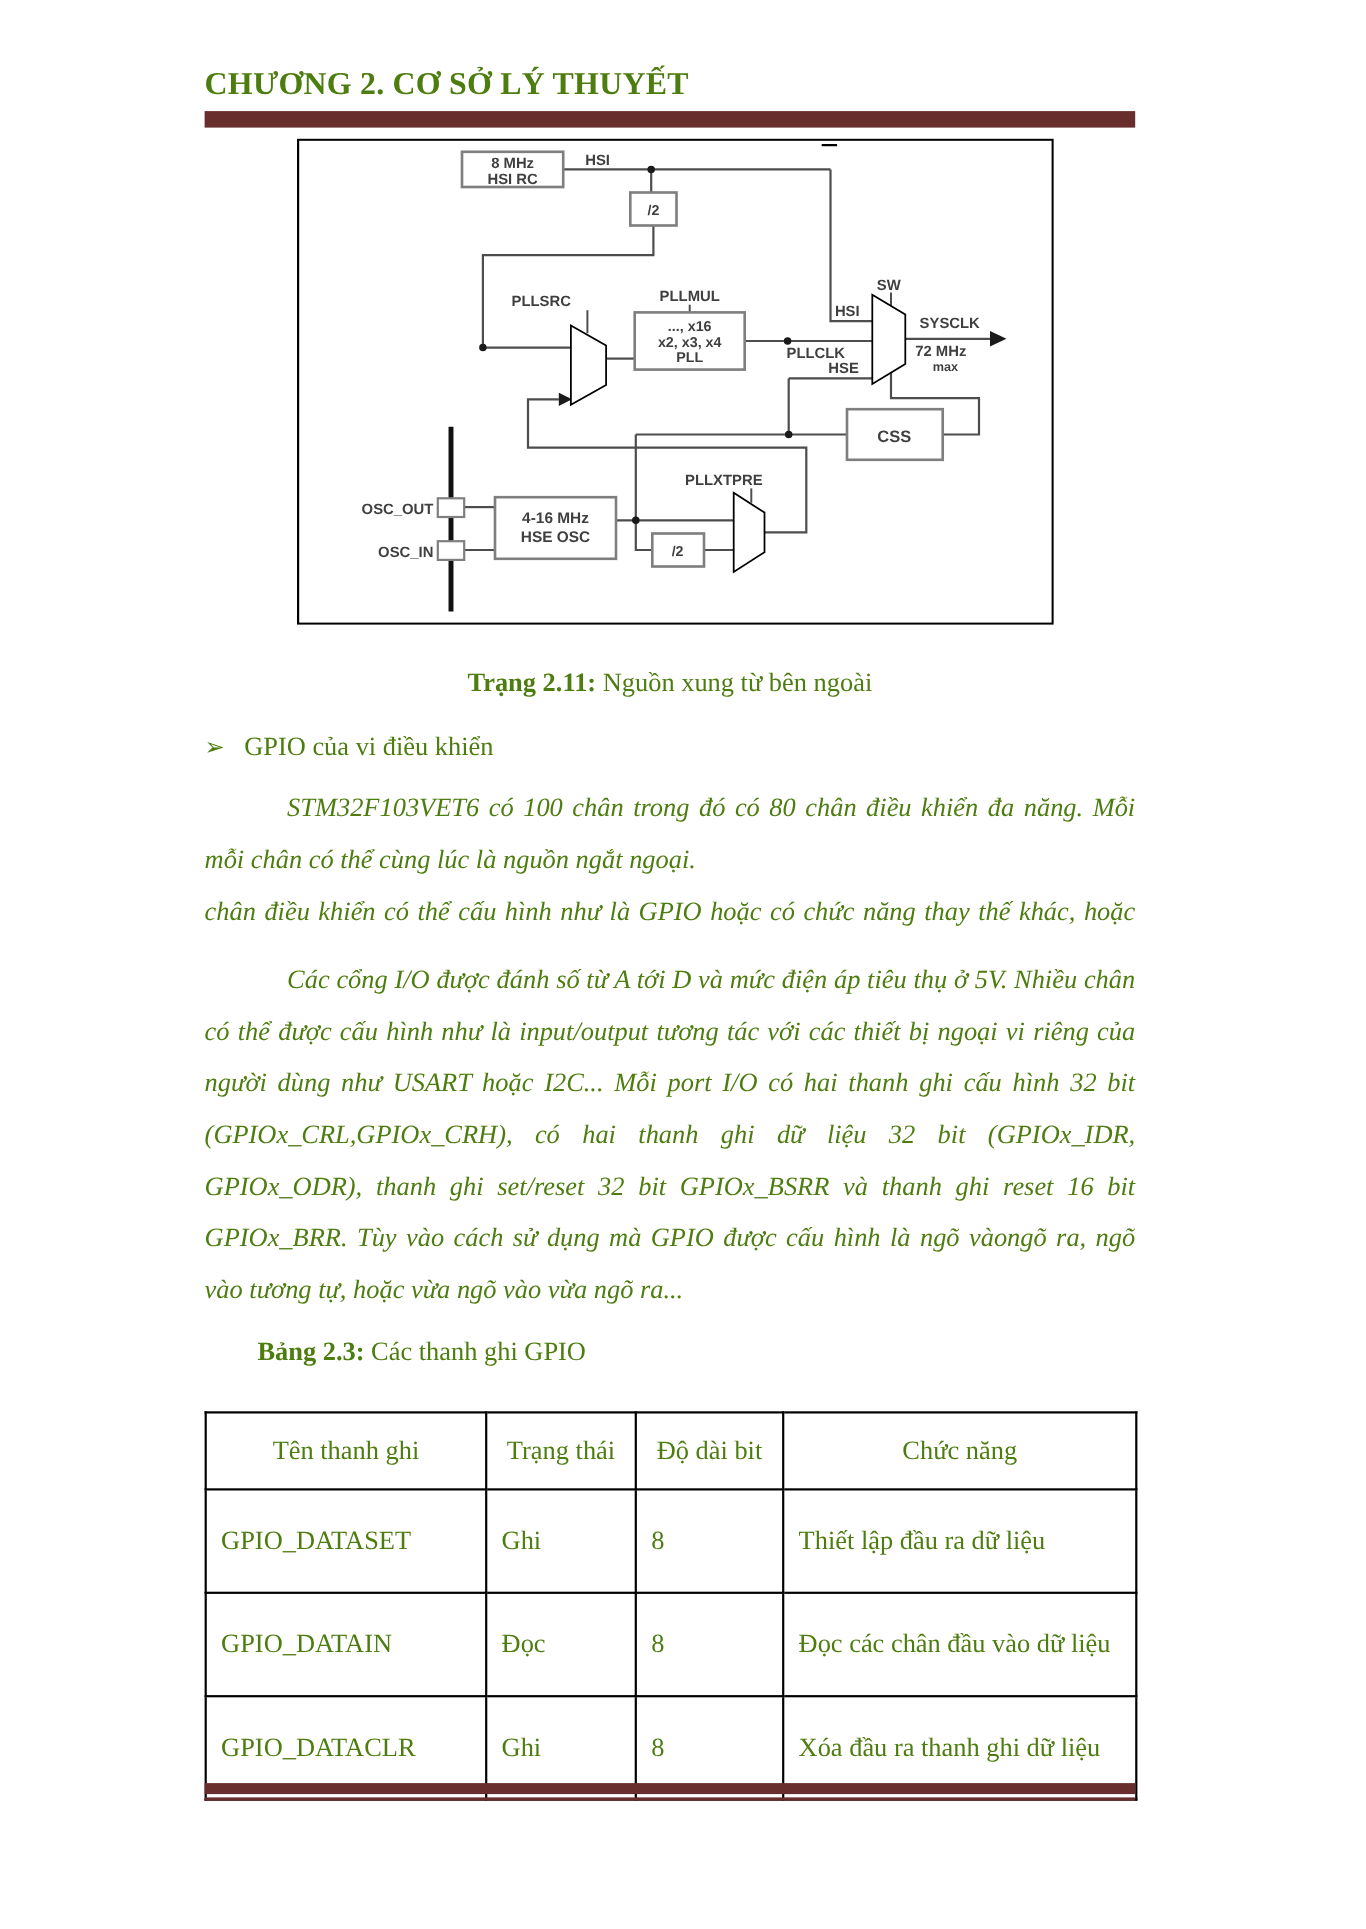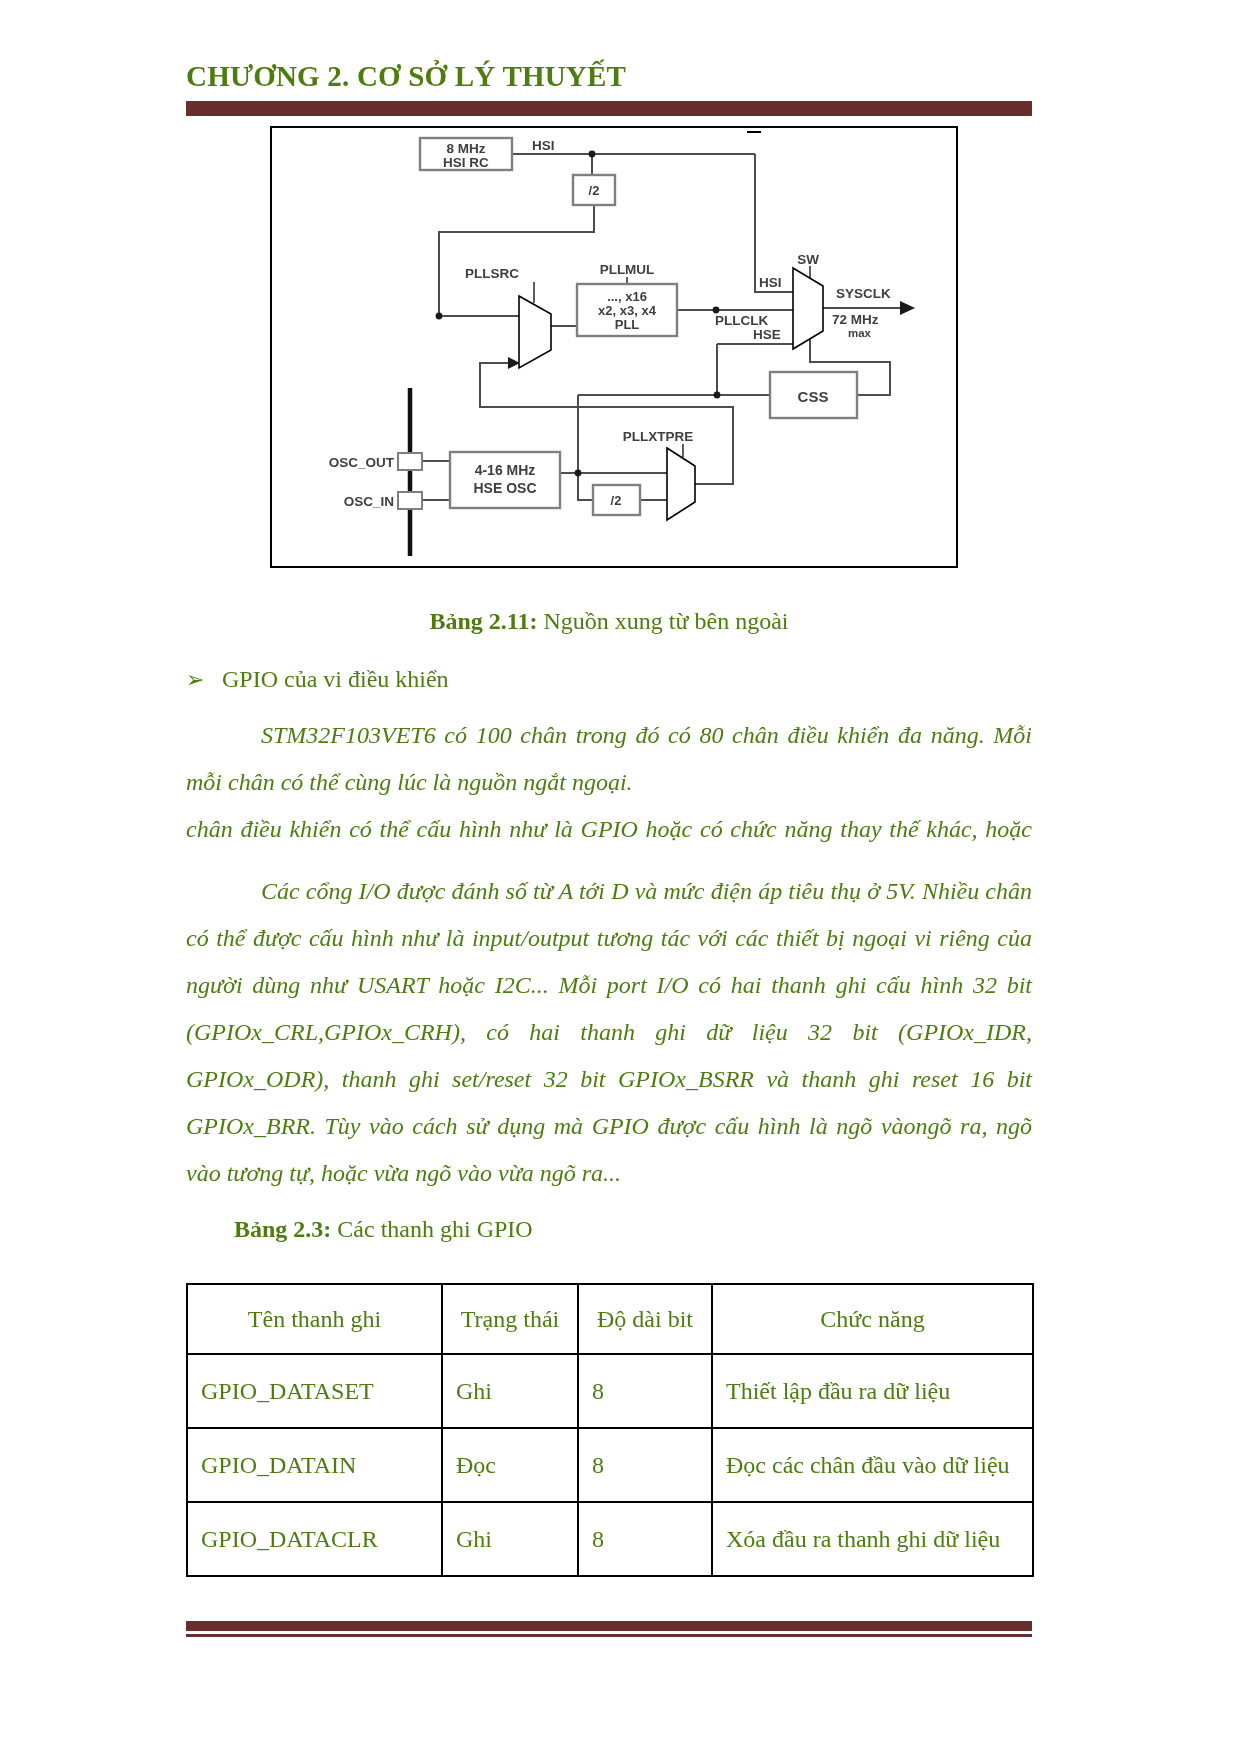--- a/index.html
+++ b/index.html
@@ -43,21 +43,21 @@
   .reg-table{
     left:186px;top:1283px;width:846px;border-collapse:collapse;table-layout:fixed;
     font-size:24px;
     padding-left:32px;
   }
   .reg-table th,.reg-table td{
     border:2px solid #000;font-weight:normal;vertical-align:middle;
     overflow:hidden;white-space:nowrap;
   }
   .reg-table thead tr{height:70px;}
-  .reg-table tbody tr{height:74px;}
+  .reg-table tbody tr{height:94px;}
   .reg-table th{text-align:center;}
   .reg-table td{text-align:left;padding-left:13px;}
   .footer-bar-thick{left:186px;top:1621px;width:846px;height:10px;}
   .footer-bar-thin{left:186px;top:1634px;width:846px;height:3px;}
   .footer-row{
     left:186px;top:1637px;width:846px;height:32px;line-height:32px;font-size:24px;
   }
   .footer-left{float:left;}
   .footer-right{float:right;}
 </style>
@@ -154,21 +154,21 @@
         <text class="dg-label" x="235" y="349" font-size="14" text-anchor="middle">4-16 MHz</text>
         <text class="dg-label" x="235" y="367" font-size="14" text-anchor="middle">HSE OSC</text>
         <text class="dg-label" x="346" y="379" font-size="13" text-anchor="middle">/2</text>
         <text class="dg-label" x="124" y="341" font-size="13.5" text-anchor="end">OSC_OUT</text>
         <text class="dg-label" x="124" y="380" font-size="13.5" text-anchor="end">OSC_IN</text>
       </g>
     </svg>
   </div>
 
   <div class="abs caption">
-    <b>Bảng 2.11:</b><span> Nguồn xung từ bên ngoài</span>
+    <b>Trạng 2.11:</b><span> Nguồn xung từ bên ngoài</span>
   </div>
 
   <div class="abs bullet-line">
     <span class="bullet-marker">➢</span><span>GPIO của vi điều khiển</span>
   </div>
 
   <div class="abs para" style="top:712px;">
     <div class="ln first">STM32F103VET6 có 100 chân trong đó có 80 chân điều khiển đa năng. Mỗi</div>
     <div class="ln last">mỗi chân có thể cùng lúc là nguồn ngắt ngoại.</div>
     <div class="ln">chân điều khiển có thể cấu hình như là GPIO hoặc có chức năng thay thế khác, hoặc</div>

